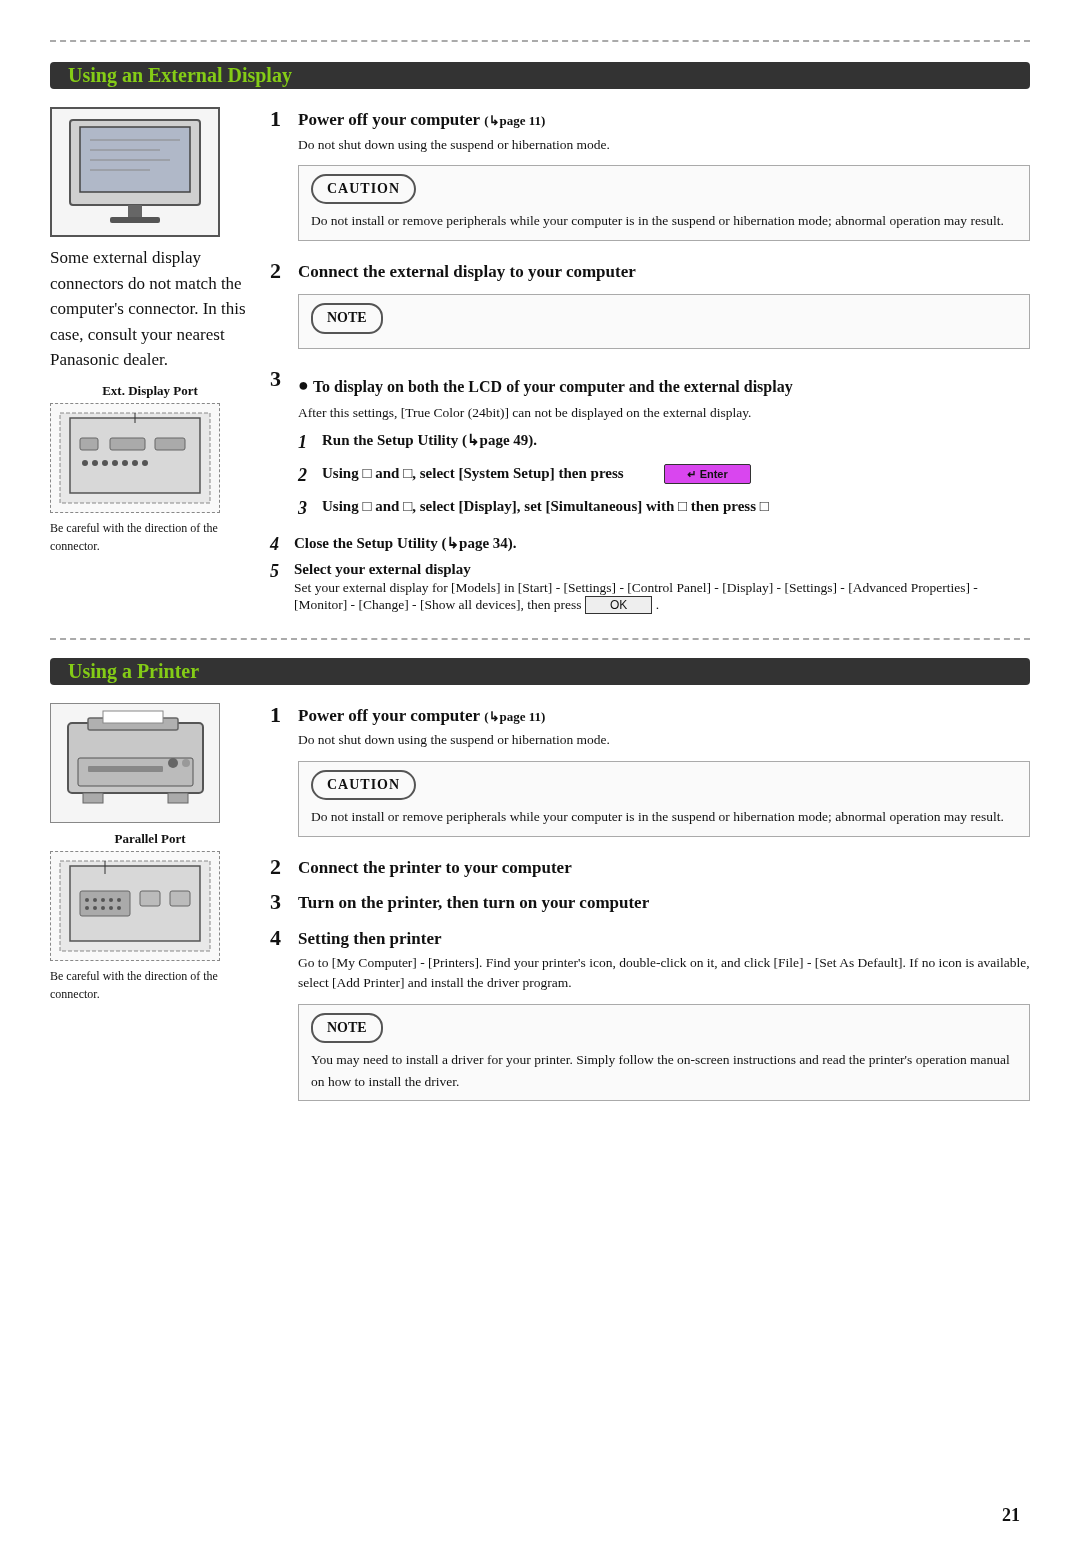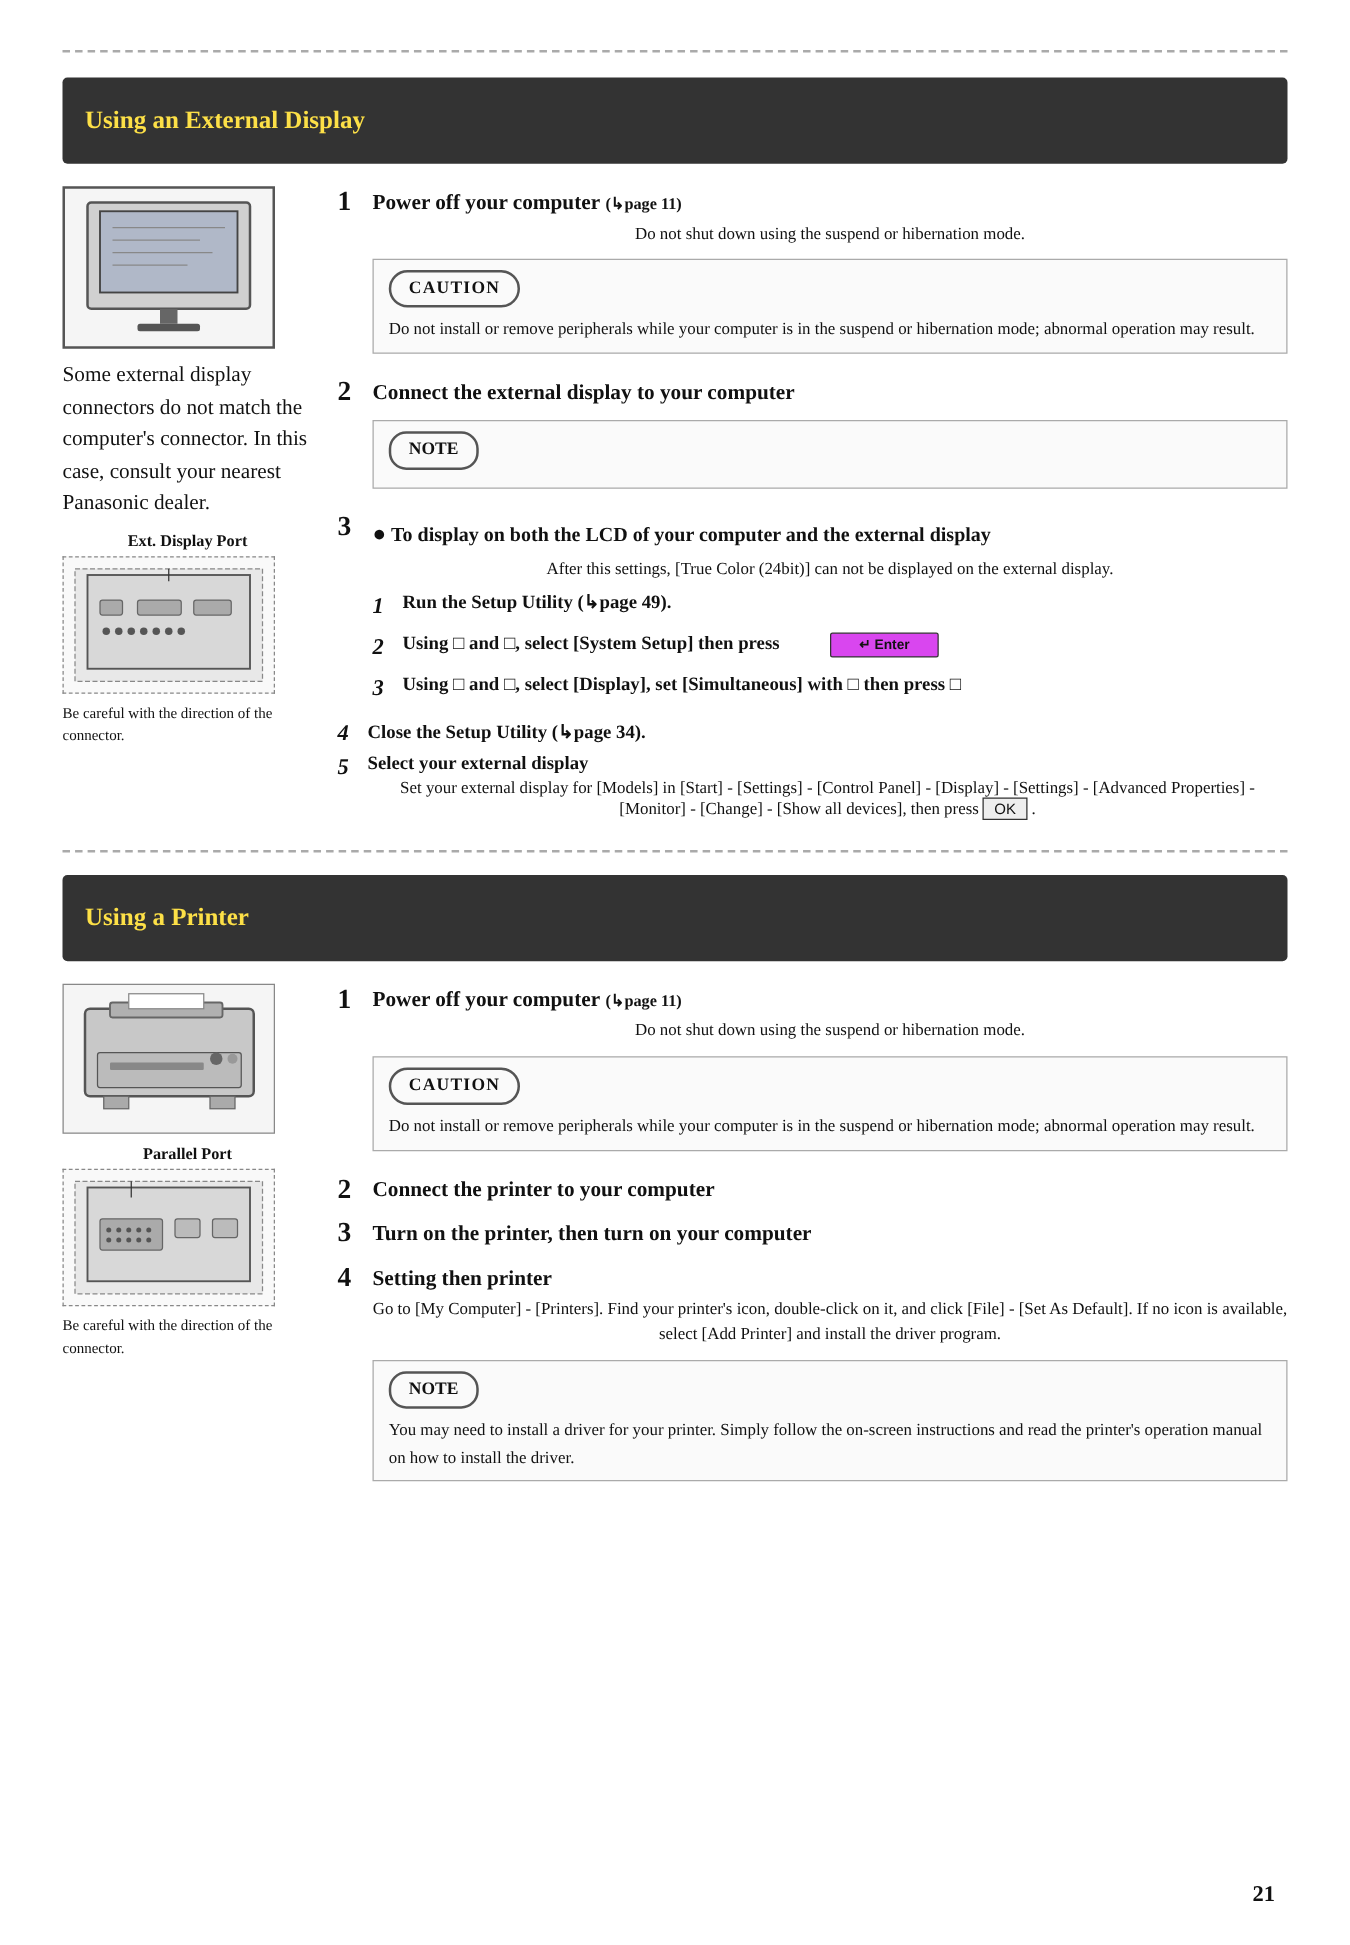--- a/index.html
+++ b/index.html
@@ -20,24 +20,24 @@
     }
     
     .top-border {
       border-top: 2px dashed #aaa;
       margin-bottom: 20px;
     }
 
     
     .section-header {
       background: #333;
-      color: #fde047;
+      color: #84cc16;
       font-size: 20px;
       font-weight: bold;
-      padding: 23px 18px;
+      padding: 2px 18px;
       border-radius: 4px;
       margin-bottom: 18px;
       display: inline-block;
       width: 100%;
     }
 
     
     .two-col {
       display: flex;
       gap: 20px;
@@ -149,21 +149,20 @@
       margin-bottom: 2px;
     }
     .step-heading-italic {
       font-size: 15px;
       font-weight: bold;
       margin-bottom: 2px;
     }
     .step-sub {
       font-size: 13.5px;
       margin-bottom: 2px;
-      text-align: center;
     }
 
     .bullet-heading {
       font-size: 16px;
       font-weight: bold;
       margin: 8px 0 4px 0;
       display: flex;
       align-items: flex-start;
     }
     .bullet-dot {
@@ -179,21 +178,21 @@
       padding: 1px 22px;
       font-size: 11px;
       border-radius: 2px;
       font-family: sans-serif;
       margin-left: 37px;
     }
     .ok-key {
       display: inline-block;
       border: 1.5px solid #333;
       background: #eee;
-      padding: 1px 8px;
+      padding: 1px 24px;
       font-size: 12px;
       font-family: sans-serif;
     }
 
     .sub-step {
       display: flex;
       align-items: flex-start;
       margin: 6px 0 4px 0;
     }
     .sub-step-num {

